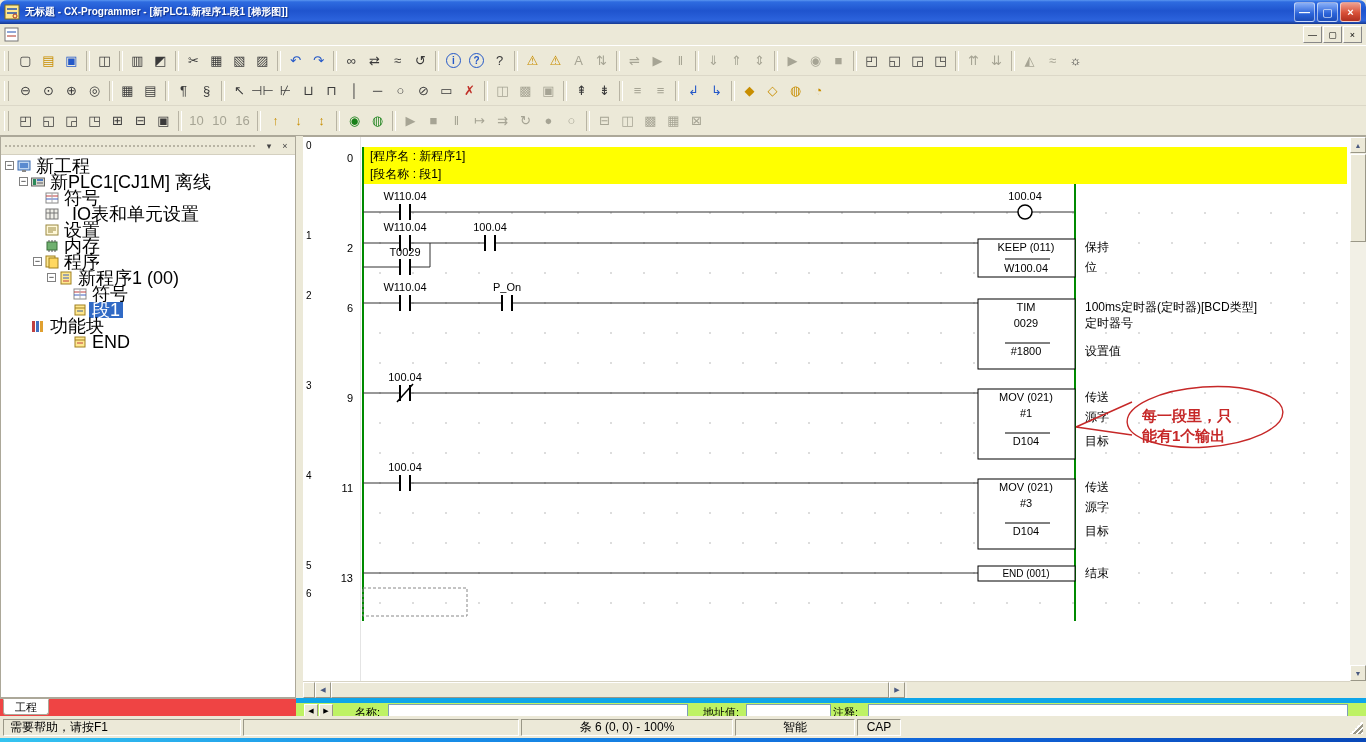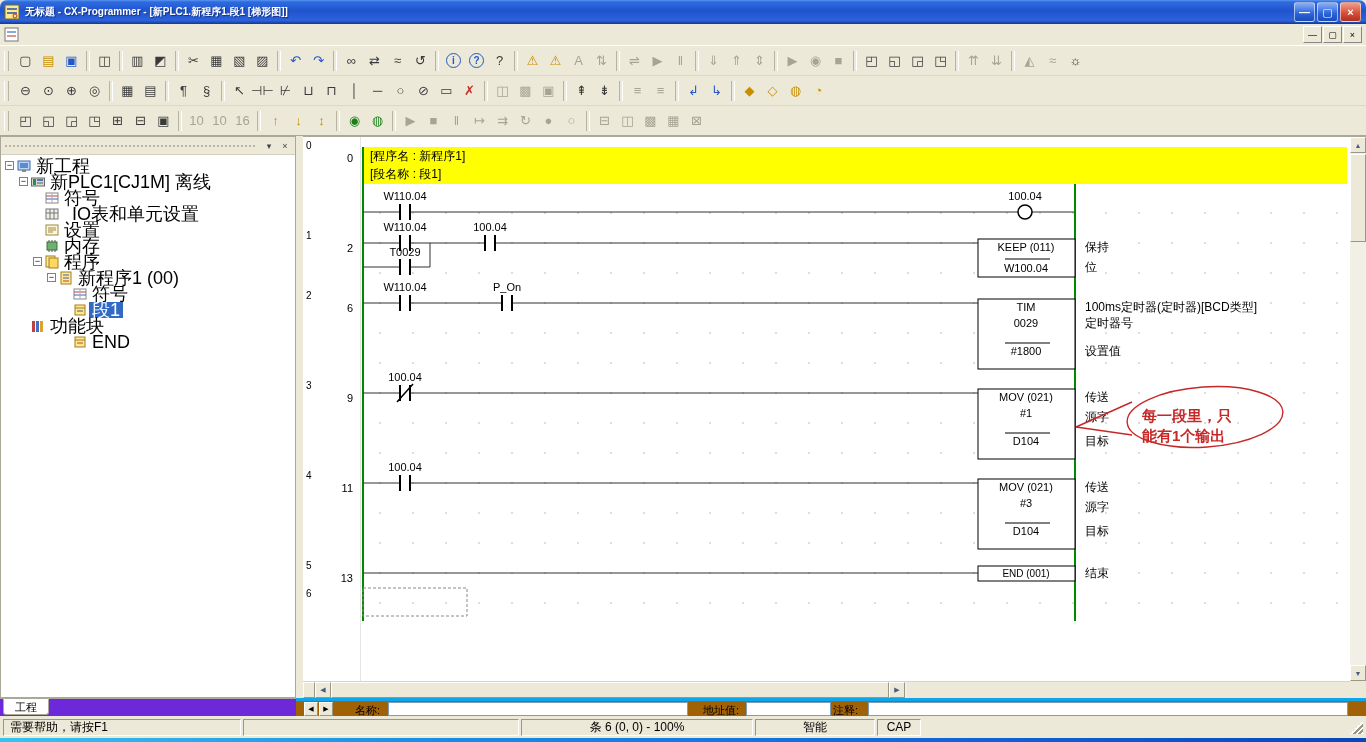--- a/index.html
+++ b/index.html
@@ -80,35 +80,35 @@
   .cursor{fill:none;stroke:#888;stroke-width:1;stroke-dasharray:3 2;}
   
   .vscroll{position:absolute;right:0;top:0;width:16px;height:544px;background:#F2F0E6;}
   .hscroll{position:absolute;left:0;top:544px;width:1047px;height:17px;background:#F2F0E6;border-top:1px solid #D8D4C4;box-sizing:border-box;}
   .sbtn{position:absolute;width:16px;height:16px;background:#ECE9D8;border:1px solid;border-color:#fff #9A9787 #9A9787 #fff;
     font-size:7px;display:flex;align-items:center;justify-content:center;color:#4A5A80;box-sizing:border-box;}
   .sthumb{position:absolute;background:#ECE9D8;border:1px solid;border-color:#fff #9A9787 #9A9787 #fff;box-sizing:border-box;}
   .hfiller{position:absolute;left:604px;top:0;width:443px;height:16px;background:#ECE9D8;}
   .scorner{position:absolute;right:0;top:544px;width:16px;height:17px;background:#ECE9D8;}
   
-  .tabstrip{position:absolute;left:0;top:698px;width:296px;height:18px;background:#6d28d9;border-top:1px solid #ACA899;box-sizing:border-box;}
+  .tabstrip{position:absolute;left:0;top:698px;width:296px;height:18px;background:#ef4444;border-top:1px solid #ACA899;box-sizing:border-box;}
   .tab{position:absolute;left:3px;top:0;width:46px;height:16px;background:#fff;border:1px solid #ACA899;border-top:1px solid #fff;
     border-radius:0 0 3px 3px;font-size:11px;text-align:center;line-height:15px;box-sizing:border-box;}
-  .watchbar{position:absolute;left:296px;top:698px;width:1070px;height:18px;background:#a16207;border-top:3px solid #0ea5e9;box-sizing:border-box;}
+  .watchbar{position:absolute;left:296px;top:698px;width:1070px;height:18px;background:#bef264;border-top:5px solid #0ea5e9;box-sizing:border-box;}
   .wb-btn{position:absolute;top:1px;width:14px;height:14px;border:1px solid;border-color:#fff #9A9787 #9A9787 #fff;
     background:#ECE9D8;font-size:7px;display:flex;align-items:center;justify-content:center;box-sizing:border-box;}
   .wlabel{position:absolute;top:2px;font-size:11px;}
   .winput{position:absolute;top:1px;height:14px;background:#fff;border:1px solid #7F9DB9;box-sizing:border-box;font-size:11px;padding:0 2px;
     font-family:inherit;}
   
   .statusbar{position:absolute;left:0;top:716px;width:1366px;height:22px;background:#ECE9D8;display:flex;align-items:center;
     gap:2px;padding:0 3px;box-sizing:border-box;font-size:12px;}
   .sbsec{height:17px;border:1px solid;border-color:#9A9787 #fff #fff #9A9787;display:flex;align-items:center;
     padding:0 6px;box-sizing:border-box;white-space:nowrap;overflow:hidden;}
-  .s1{width:238px;} .s2{width:276px;} .s3{width:400px;justify-content:center;} .s4{width:232px;justify-content:center;}
+  .s1{width:238px;} .s2{width:276px;} .s3{width:400px;justify-content:center;} .s4{width:212px;justify-content:center;}
   .s5{width:120px;justify-content:center;} .s6{width:44px;justify-content:center;}
   .sgrip{margin-left:auto;width:13px;height:13px;
     background:linear-gradient(135deg,transparent 50%,#fff 50%,#fff 60%,#9A9787 60%,#9A9787 70%,#fff 70%,#fff 80%,#9A9787 80%,#9A9787 90%,#fff 90%);}
   .taskbar-sliver{position:absolute;left:0;top:738px;width:1366px;height:4px;
     background:linear-gradient(90deg,#35C4F0,#1890E8 30%,#1064D8 70%,#0848B8);}
 </style>
 </head>
 <body>
 
 <div class="titlebar">

